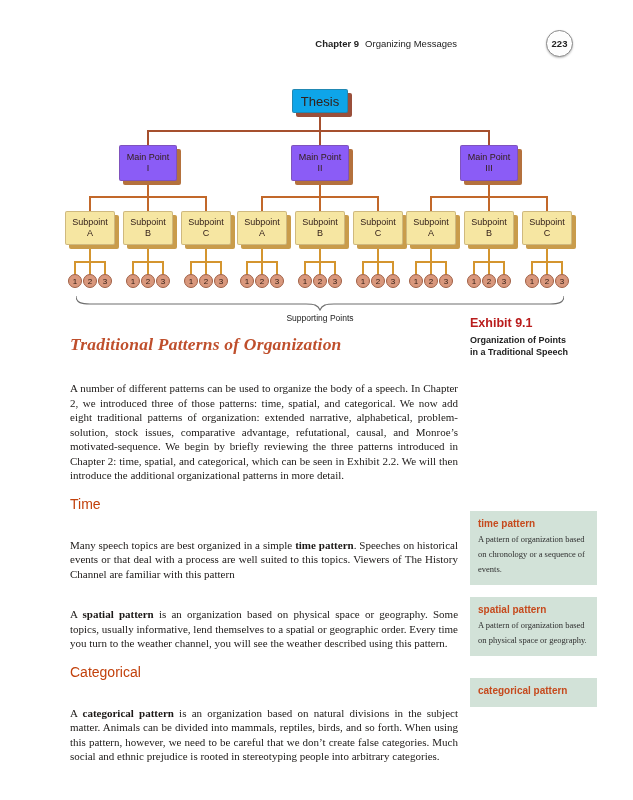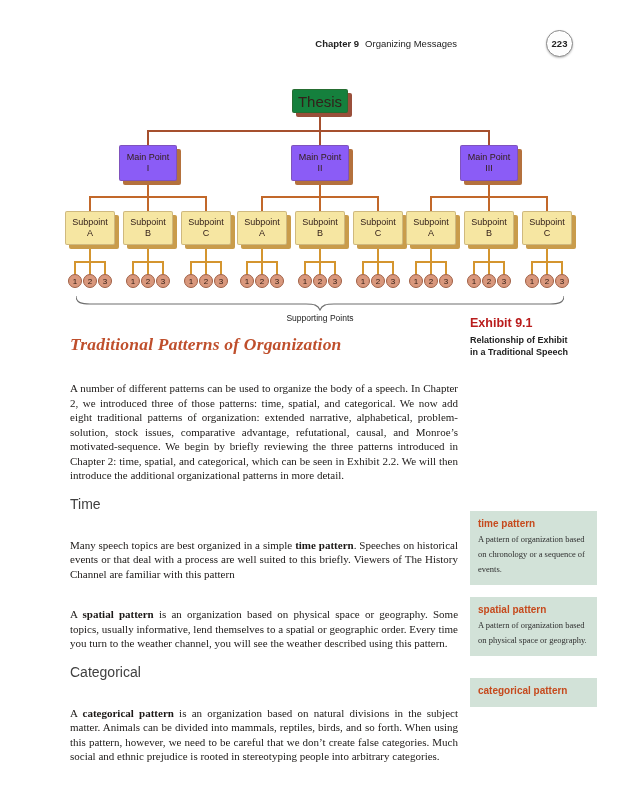--- a/index.html
+++ b/index.html
@@ -14,21 +14,21 @@
   .page-circle { position:absolute; top:30px; left:546px; width:27px; height:27px; border-radius:50%;
     border:1px solid #8a8a8a; box-shadow:0 1px 2px rgba(0,0,0,.25), inset 0 0 0 1px #fff;
     display:flex; align-items:center; justify-content:center;
     font-family:"Liberation Sans", sans-serif; font-size:9.5px; font-weight:700; color:#222; background:#fdfdfd; }
 
   
   #diagram { position:absolute; top:85px; left:0; width:633px; height:250px; }
   .dnode { position:absolute; z-index:2; display:flex; flex-direction:column; align-items:center; justify-content:center;
     font-family:"Liberation Sans", sans-serif; font-size:9px; line-height:11px; text-align:center;
     color:#33201a; border-radius:2px; border:1px solid rgba(90,50,20,.25); }
-  .thesis { background:#15803d; box-shadow:4px 4px 0 #9a4f3b; font-size:15px; }
+  .thesis { background:#0ea5e9; box-shadow:4px 4px 0 #9a4f3b; font-size:13px; }
   .mainpt { background:#8b5cf6; box-shadow:4px 4px 0 #b4713d; }
   .subpt  { background:#f6e6a2; box-shadow:4px 4px 0 #c99c4b; }
   .dcircle { position:absolute; z-index:2; width:14px; height:14px; border-radius:50%;
     background:#d9987d; border:1px solid #a05f44; display:flex; align-items:center; justify-content:center;
     font-family:"Liberation Sans", sans-serif; font-size:8px; color:#2e1a12; }
   .vline, .hline { position:absolute; z-index:1; }
   .brace { position:absolute; left:76px; top:210px; }
   .brace-label { position:absolute; left:0; top:228px; width:640px; text-align:center;
     font-family:"Liberation Sans", sans-serif; font-size:8.5px; color:#222; }
 
@@ -36,21 +36,21 @@
   .exhibit { position:absolute; left:470px; top:316px; font-family:"Liberation Sans", sans-serif; }
   .exhibit-number { color:#b91c1c; font-weight:700; font-size:12.5px; margin-bottom:4px; }
   .exhibit-caption { font-size:9px; font-weight:700; color:#222; line-height:12px; }
 
   
   .column { position:absolute; left:70px; top:334px; width:388px; }
   .article-title { font-family:"Liberation Serif", serif; font-style:italic; font-size:17.5px;
     color:#bf4f2c; font-weight:600; margin-bottom:13px; letter-spacing:.2px; }
   .para { font-size:11px; line-height:14.5px; text-align:justify; color:#1c1917; margin-bottom:6px;margin-top:26px; }
   .para b { font-weight:700; }
-  .section-heading { font-family:"Liberation Sans", sans-serif; font-size:14px; color:#404040;
+  .section-heading { font-family:"Liberation Sans", sans-serif; font-size:14px; color:#c2410c;
     font-weight:400; margin-top:13px; margin-bottom:8px; }
 
   
   .defbox { position:absolute; left:470px; width:127px; background:#d2e2d8; padding:7px 8px 8px 8px;
     font-family:"Liberation Sans", sans-serif; }
   .defbox .term { color:#c64a1d; font-weight:700; font-size:10px; margin-bottom:3px; }
   .defbox .deftext { font-size:8.5px; line-height:15px; color:#2f2f2f;font-family:Liberation Serif, serif; }
   #def-0 { top:511px; } #def-1 { top:597px; } #def-2 { top:678px; }
 </style>
 </head>
@@ -211,31 +211,31 @@
       <div class="dcircle" style="left: 525px; top: 189px;">1</div>
       <div class="vline" style="left: 546px; top: 177px; width: 2px; height: 12px; background: rgb(212, 149, 47);"></div>
       <div class="dcircle" style="left: 540px; top: 189px;">2</div>
       <div class="vline" style="left: 561px; top: 177px; width: 2px; height: 12px; background: rgb(212, 149, 47);"></div>
       <div class="dcircle" style="left: 555px; top: 189px;">3</div>
     </div>
 
   <div class="exhibit">
     <div class="exhibit-number">Exhibit 9.1</div>
     <div class="exhibit-caption">
-      <div>Relationship of Exhibit</div>
+      <div>Organization of Points</div>
       <div>in a Traditional Speech</div>
     </div>
   </div>
 
   <div class="column">
     <h1 class="article-title">Traditional Patterns of Organization</h1>
     <p class="para">A number of different patterns can be used to organize the body of a speech. In Chapter 2, we introduced three of those patterns: time, spatial, and categorical. We now add eight traditional patterns of organization: extended narrative, alphabetical, problem-solution, stock issues, comparative advantage, refutational, causal, and Monroe’s motivated-sequence. We begin by briefly reviewing the three patterns introduced in Chapter 2: time, spatial, and categorical, which can be seen in Exhibit 2.2. We will then introduce the additional organizational patterns in more detail.</p>
 
     <h2 class="section-heading">Time</h2>
-    <p class="para"><span>Many speech topics are best organized in a simple </span><b>time pattern</b><span>. Speeches on historical events or that deal with a process are well suited to this briefly. Viewers of The History Channel are familiar with this pattern</span></p>
+    <p class="para"><span>Many speech topics are best organized in a simple </span><b>time pattern</b><span>. Speeches on historical events or that deal with a process are well suited to this topics. Viewers of The History Channel are familiar with this pattern</span></p>
 
     <p class="para"><span>A </span><b>spatial pattern</b><span> is an organization based on physical space or geography. Some topics, usually informative, lend themselves to a spatial or geographic order. Every time you turn to the weather channel, you will see the weather described using this pattern.</span></p>
 
     <h2 class="section-heading">Categorical</h2>
     <p class="para"><span>A </span><b>categorical pattern</b><span> is an organization based on natural divisions in the subject matter. Animals can be divided into mammals, reptiles, birds, and so forth. When using this pattern, however, we need to be careful that we don’t create false categories. Much social and ethnic prejudice is rooted in stereotyping people into arbitrary categories.</span></p>
   </div>
 
   <aside class="defbox" id="def-0">
     <div class="term">time pattern</div>
     <div class="deftext">A pattern of organization based on chronology or a sequence of events.</div>

